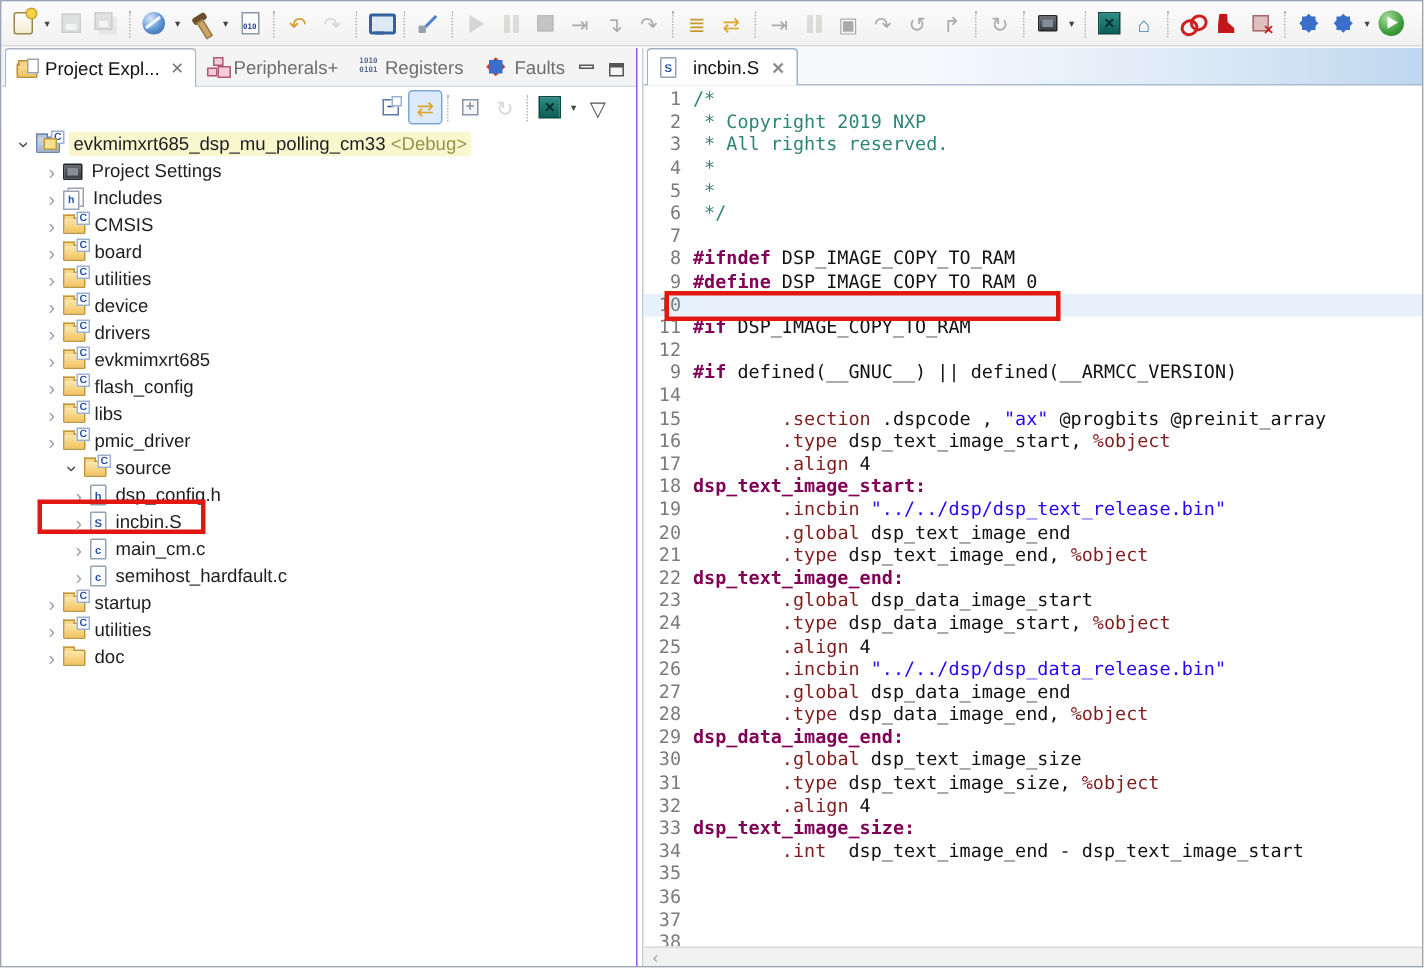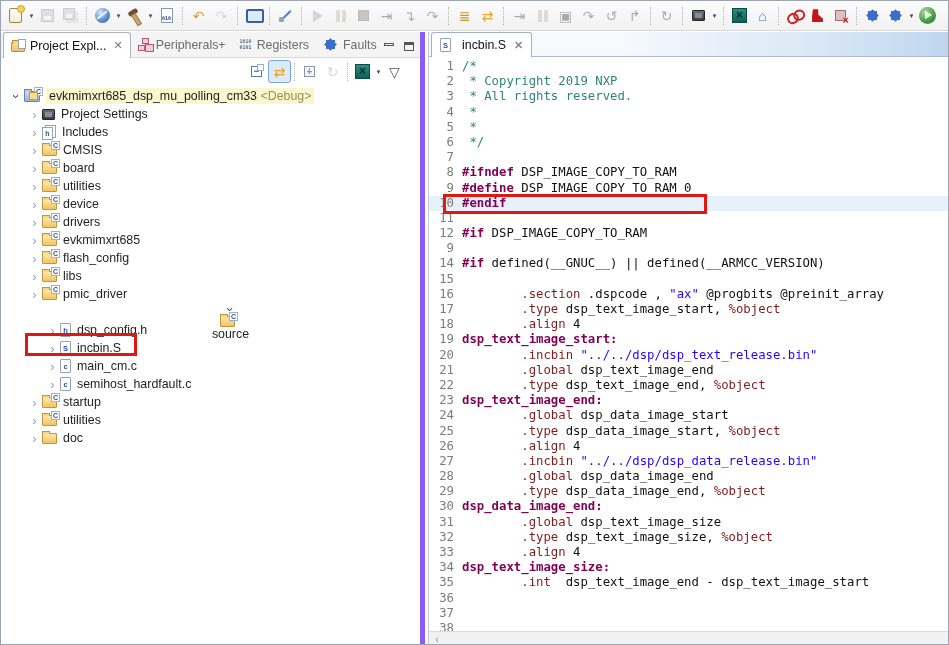--- a/index.html
+++ b/index.html
@@ -64,21 +64,21 @@
   .sh-grid::before{content:"+";}
   .sh-periph{width:13px;height:13px;}
   .sh-periph::before{content:"";position:absolute;left:4px;top:0;width:5px;height:4px;background:#f2ccd8;border:1px solid #b05878;}
   .sh-periph::after{content:"";position:absolute;left:0;bottom:0;width:5px;height:4px;background:#f2ccd8;border:1px solid #b05878;box-shadow:8px 0 0 0 #f2ccd8,8px 0 0 1px #b05878;}
   .sh-registers{font:700 5px/1.15 "DejaVu Sans Mono",monospace;color:#5a6b8c;white-space:pre;text-align:center;}
   .sh-registers::before{content:"1010\A 0101";}
   .sh-pfolder{width:14px;height:10px;background:linear-gradient(#fbe0a0,#f0bf5e);border:1px solid #bd8f33;border-radius:1px;margin-top:3px;}
   .sh-pfolder::before{content:"";position:absolute;left:0;top:-3px;width:6px;height:3px;background:#f5d38a;border:1px solid #bd8f33;border-bottom:none;}
   .sh-pfolder::after{content:"";position:absolute;right:-2px;top:-4px;width:6px;height:8px;background:#fff;border:1px solid #9aa6b8;}
   
-  .left-panel{position:absolute;left:0;top:31px;width:424px;bottom:0;background:#fff;border-right:5px solid #8b5cf6;}
+  .left-panel{position:absolute;left:0;top:31px;width:424px;bottom:0;background:#fff;border-right:1px solid #8b5cf6;}
   .tab-row{position:absolute;left:0;top:0;right:0;height:26px;background:#f4f4f4;border-bottom:1px solid #d4d9e2;display:flex;align-items:flex-end;padding-left:2px;}
   .tab{display:flex;align-items:center;gap:5px;height:25px;padding:0 7px;color:#6e6e6e;white-space:nowrap;}
   .tab.active{background:#ffffff;border:1px solid #aab4c4;border-bottom:none;border-radius:3px 3px 0 0;color:#111;height:26px;margin-bottom:-1px;}
   .tab .close{color:#777;font-size:11px;margin-left:2px;}
   .winbtns{margin-left:auto;display:flex;gap:10px;align-items:center;padding:0 8px 6px 0;}
   .wb-min{width:10px;height:3px;border:1px solid #555;margin-top:-4px;}
   .wb-max{width:10px;height:9px;border:1px solid #555;border-top:3px solid #555;}
   .panel-toolbar{position:absolute;left:0;top:26px;right:0;height:27px;background:#fff;display:flex;align-items:center;justify-content:flex-end;padding-right:14px;}
   
   .tree{position:absolute;left:0;top:53px;right:0;bottom:0;overflow:hidden;padding-top:2px;}
@@ -362,21 +362,21 @@
           </span>
           <span>libs</span>
         </div>
         <div class="trow" style="padding-left: 26px;">
           <span class="twisty">›</span>
           <span class="ti ti-folder-c">
             <span class="cb">C</span>
           </span>
           <span>pmic_driver</span>
         </div>
-        <div class="trow" style="padding-left: 40px; flex-direction: column;">
+        <div class="trow" style="padding-left: 40px;">
           <span class="twisty exp">›</span>
           <span class="ti ti-folder-c">
             <span class="cb">C</span>
           </span>
           <span>source</span>
         </div>
         <div class="trow" style="padding-left: 44px;">
           <span class="twisty">›</span>
           <span class="ti ti-file">h</span>
           <span>dsp_config.h</span>
@@ -472,21 +472,20 @@
         <div class="code" id="code">
             <div class="cl"><span class="cmt">/*</span></div>
             <div class="cl"><span class="cmt"> * Copyright 2019 NXP</span></div>
             <div class="cl"><span class="cmt"> * All rights reserved.</span></div>
             <div class="cl"><span class="cmt"> *</span></div>
             <div class="cl"><span class="cmt"> *</span></div>
             <div class="cl"><span class="cmt"> */</span></div>
             <div class="cl"></div>
             <div class="cl"><span class="pp">#ifndef</span><span class="pl"> DSP_IMAGE_COPY_TO_RAM</span></div>
             <div class="cl"><span class="pp">#define</span><span class="pl"> DSP_IMAGE_COPY_TO_RAM 0</span></div>
-            <div class="cl"><span class="pp">#endif</span></div>
             <div class="cl"></div>
             <div class="cl"><span class="pp">#if</span><span class="pl"> DSP_IMAGE_COPY_TO_RAM</span></div>
             <div class="cl"></div>
             <div class="cl"><span class="pp">#if</span><span class="pl"> defined(__GNUC__) || defined(__ARMCC_VERSION)</span></div>
             <div class="cl"></div>
             <div class="cl"><span class="pl">        </span><span class="dir">.section</span><span class="pl"> .dspcode , </span><span class="str">"ax"</span><span class="pl"> @progbits @preinit_array</span></div>
             <div class="cl"><span class="pl">        </span><span class="dir">.type</span><span class="pl"> dsp_text_image_start, </span><span class="dir">%object</span></div>
             <div class="cl"><span class="pl">        </span><span class="dir">.align</span><span class="pl"> 4</span></div>
             <div class="cl"><span class="lbl">dsp_text_image_start:</span></div>
             <div class="cl"><span class="pl">        </span><span class="dir">.incbin</span><span class="pl"> </span><span class="str">"../../dsp/dsp_text_release.bin"</span></div>

